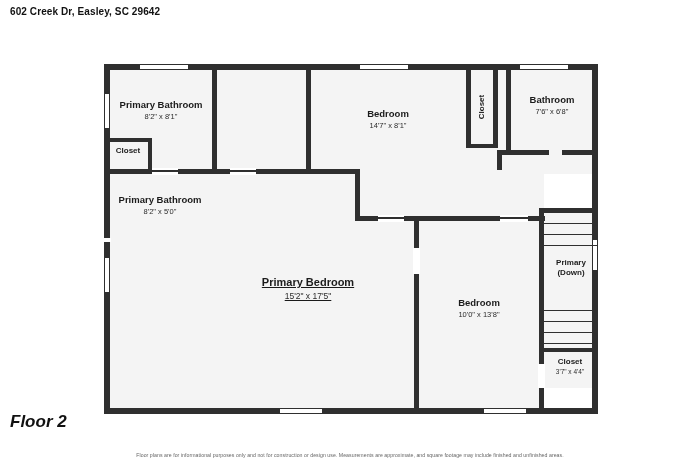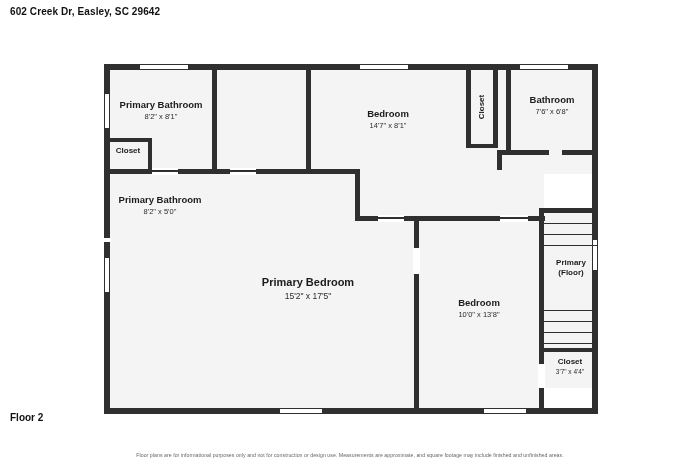--- a/index.html
+++ b/index.html
@@ -21,23 +21,24 @@
     top: 6px;
     font-size: 10px;
     font-weight: bold;
     letter-spacing: 0.1px;
     color: #111111;
   }
   #floor-label {
     position: absolute;
     left: 10px;
     top: 412px;
-    font-size: 10px;
+    font-size: 17px;
     font-weight: bold;
     color: #111111;
+    font-style: italic;
   }
   #disclaimer {
     position: absolute;
     left: 0;
     top: 452px;
     width: 700px;
     text-align: center;
     font-size: 5.2px;
     color: #666666;
     letter-spacing: 0.05px;
@@ -216,33 +217,33 @@
   <div class="label" style="left:508px; top:94px; width:88px;">
     <span class="nm">Bathroom</span>
     <span class="dim">7'6" x 6'8"</span>
   </div>
 
   <div class="label" style="left:104px; top:194px; width:112px;">
     <span class="nm">Primary Bathroom</span>
     <span class="dim">8'2" x 5'0"</span>
   </div>
 
-  <div class="label big" style="left:200px; top:276px; width:216px;">
+  <div class="label big" style="left:200px; top:276px; width:216px;text-decoration:underline;">
     <span class="nm">Primary Bedroom</span>
     <span class="dim">15'2" x 17'5"</span>
   </div>
 
   <div class="label" style="left:420px; top:297px; width:118px;">
     <span class="nm">Bedroom</span>
     <span class="dim">10'0" x 13'8"</span>
   </div>
 
   <div class="label small" style="left:543px; top:258px; width:56px;">
     <span class="nm">Primary</span>
-    <span class="nm">(Floor)</span>
+    <span class="nm">(Down)</span>
   </div>
 
   <div class="label small" style="left:541px; top:357px; width:58px;">
     <span class="nm">Closet</span>
     <span class="dim">3'7" x 4'4"</span>
   </div>
 
 </div>
 
 <div id="floor-label">Floor 2</div>

